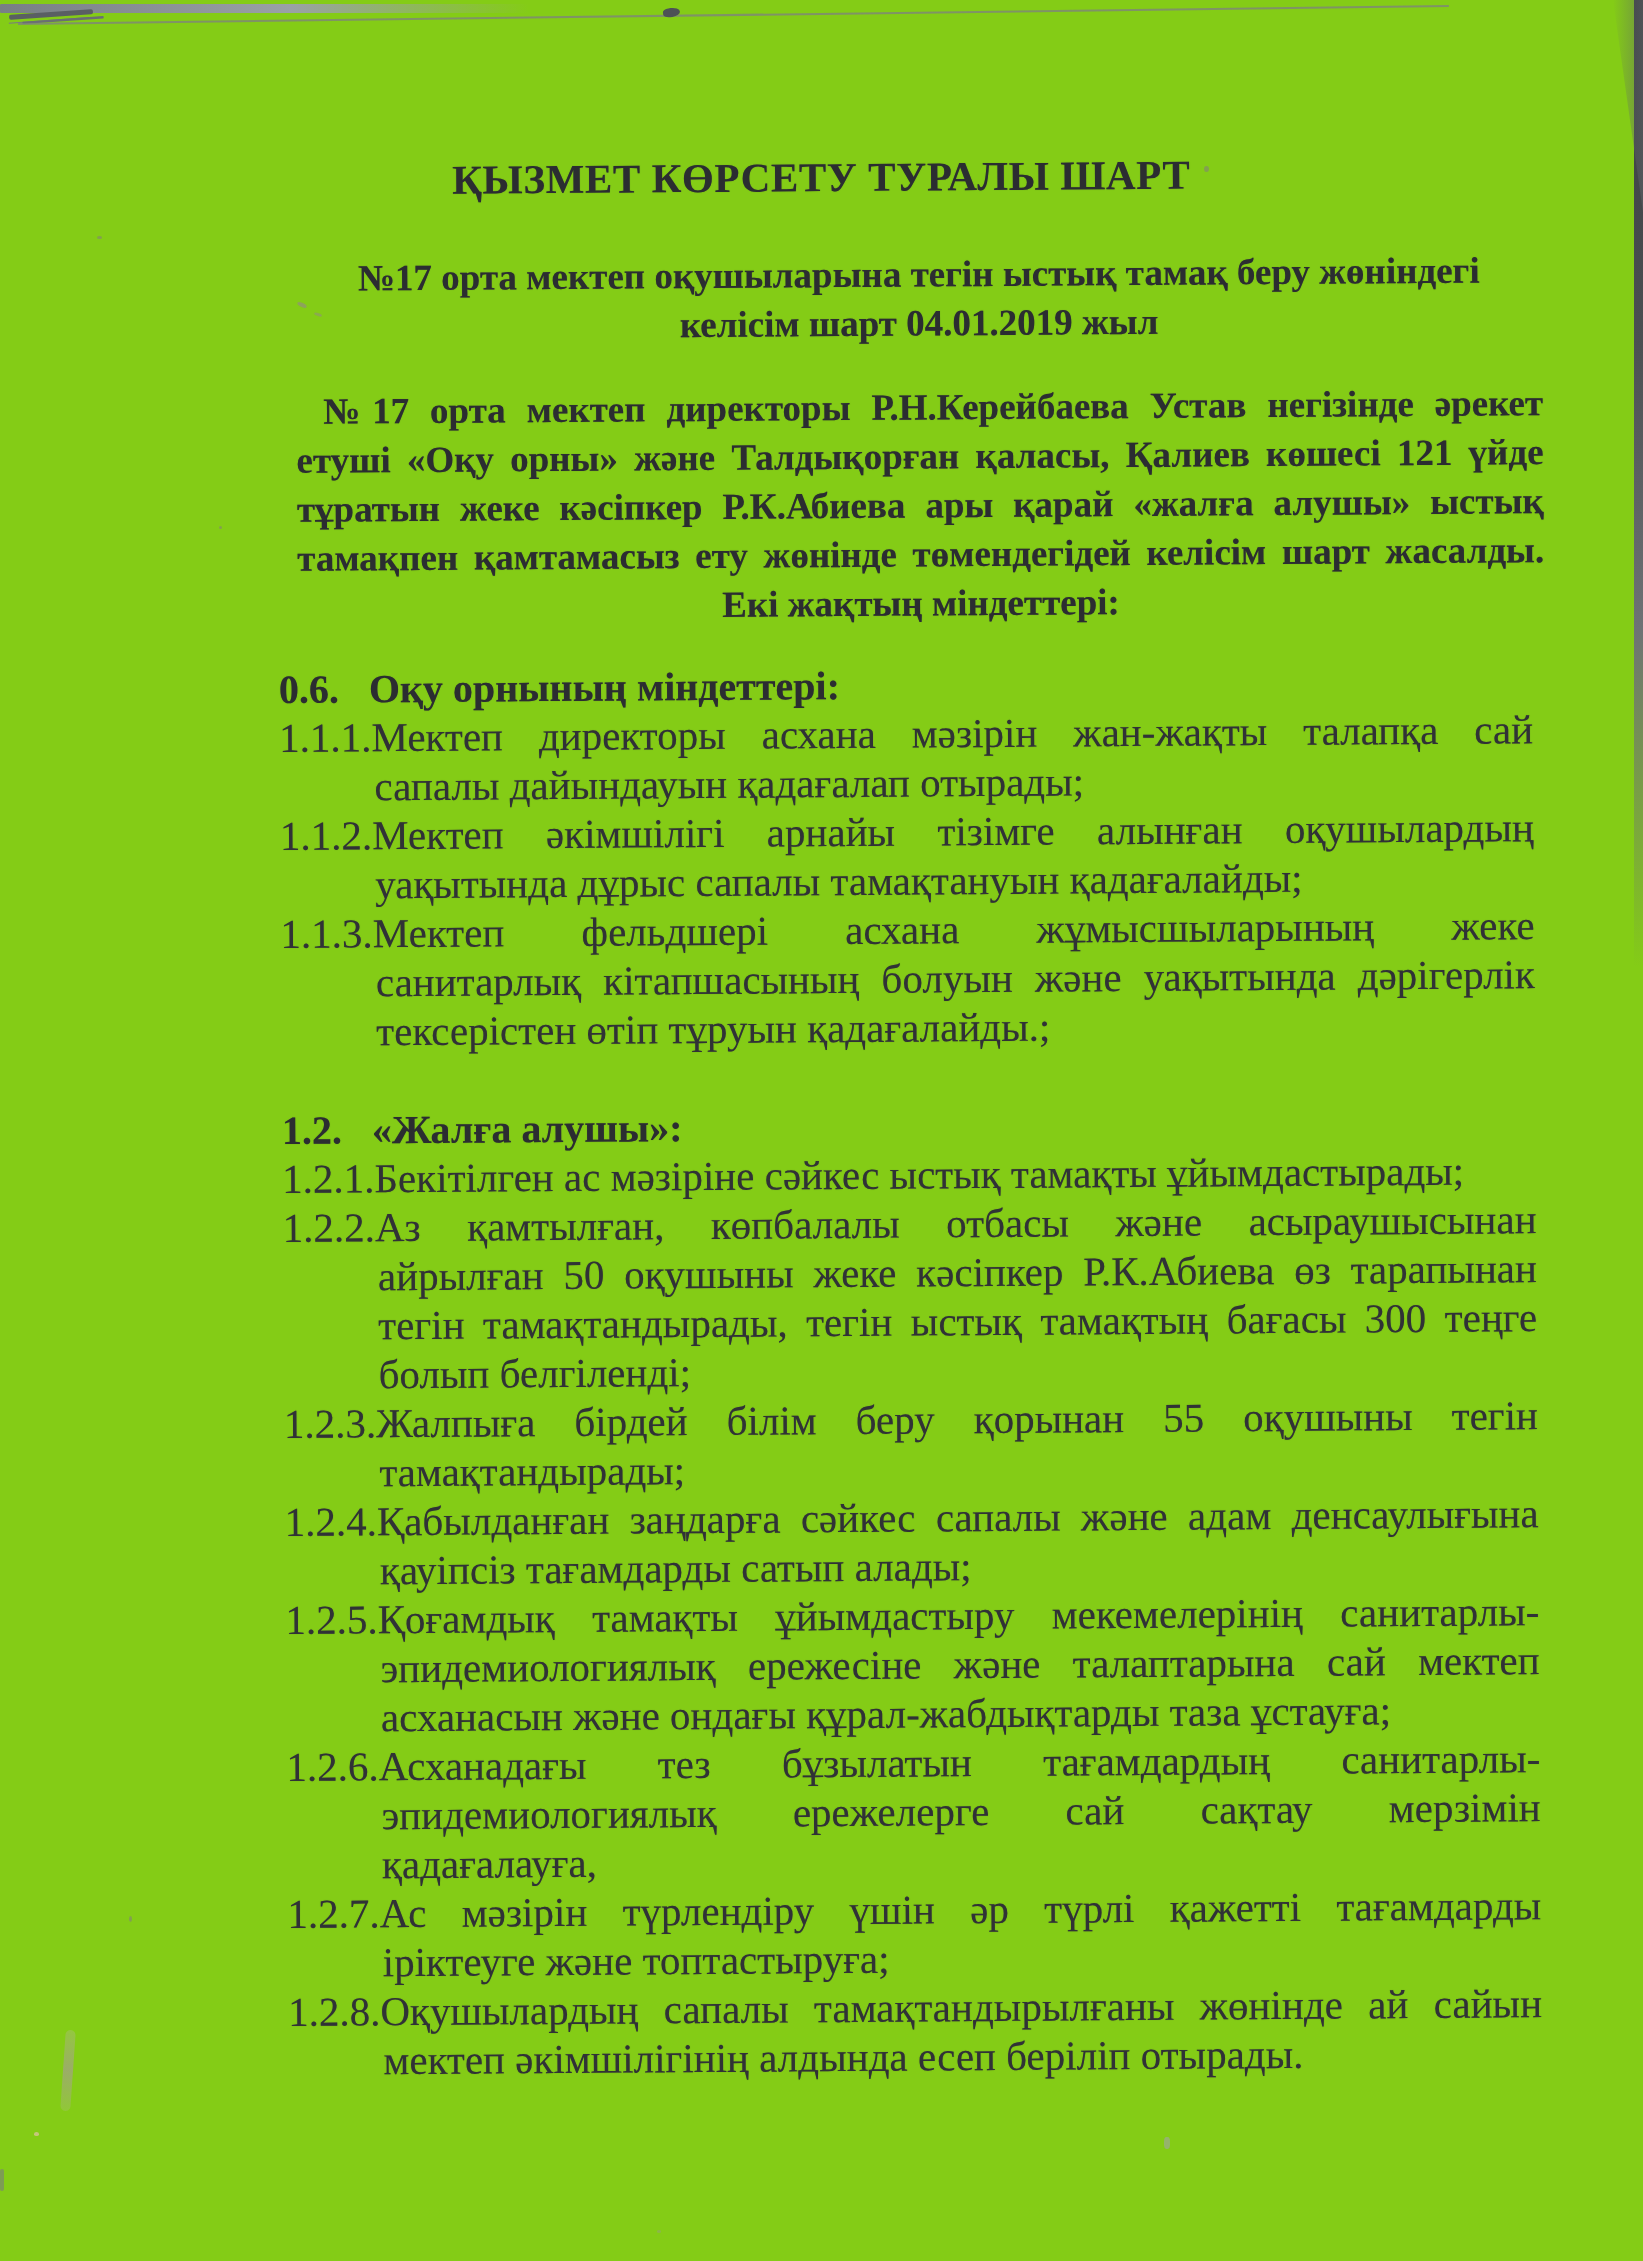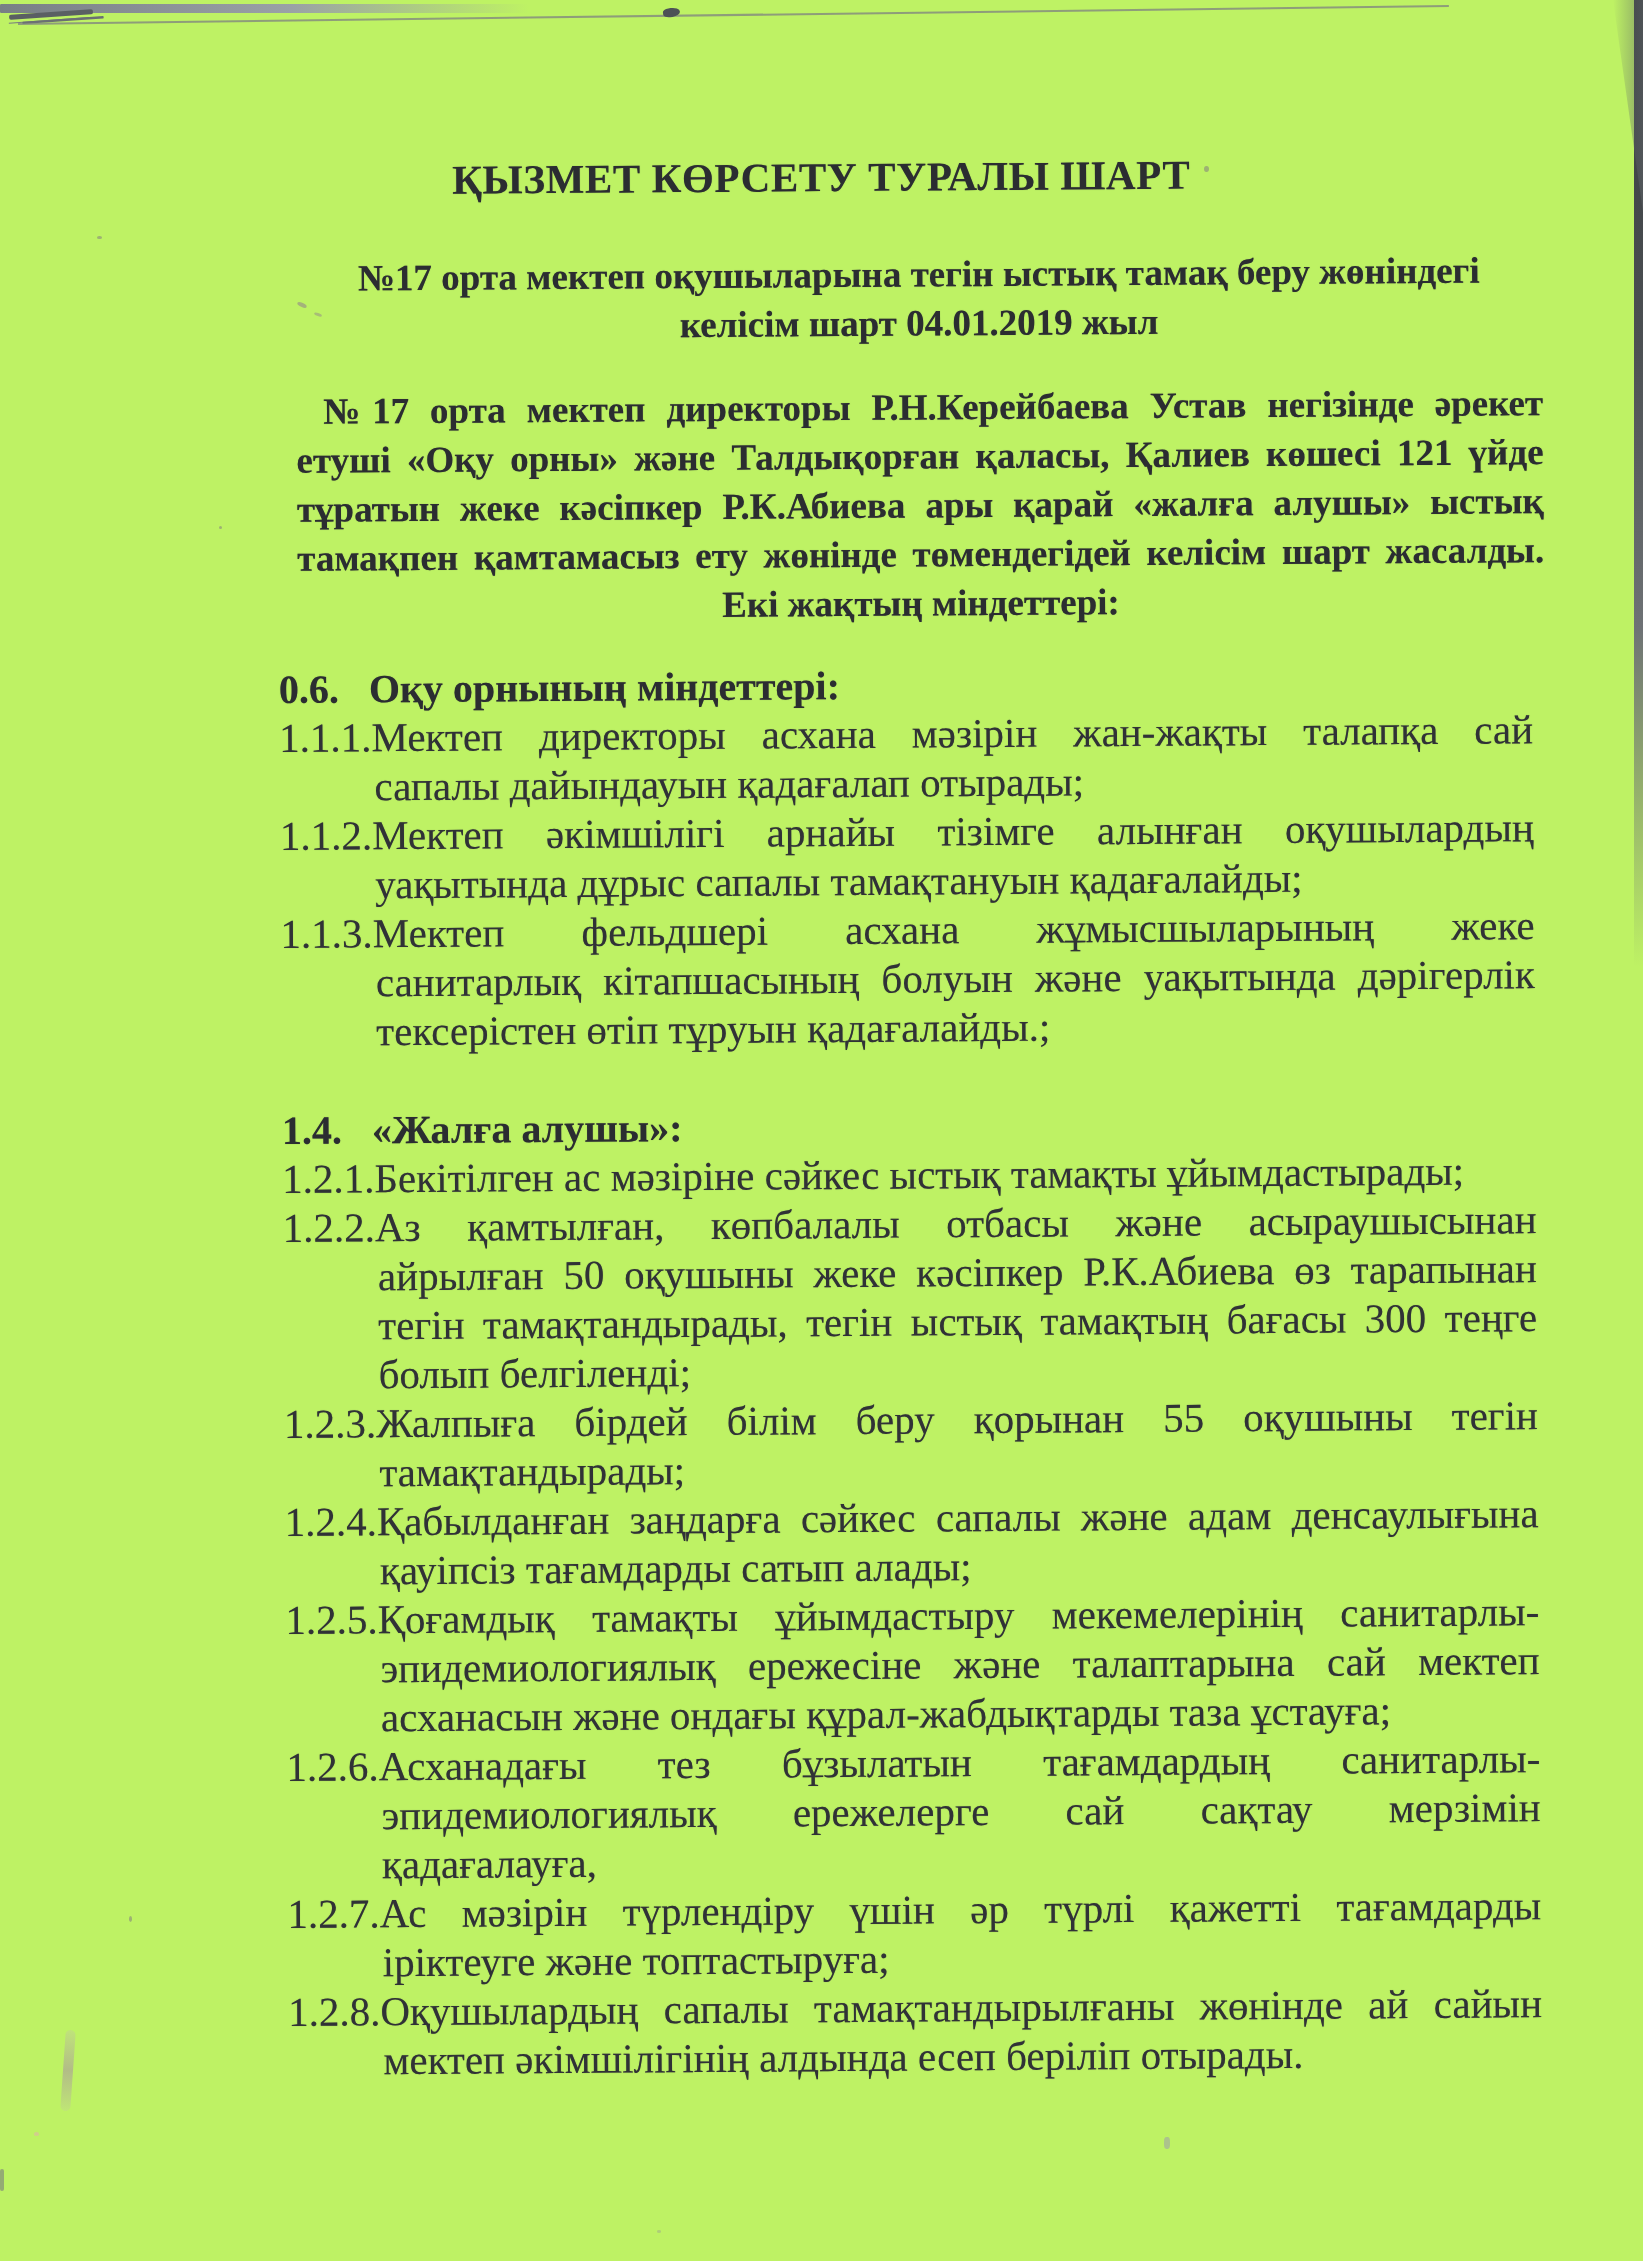--- a/index.html
+++ b/index.html
@@ -5,21 +5,21 @@
 <style>
   html, body {
     margin: 0;
     padding: 0;
     background: #ffffff;
   }
   .page {
     position: relative;
     width: 1644px;
     height: 2261px;
-    background: #bef264;
+    background: #84cc16;
     overflow: hidden;
     font-family: "Liberation Serif", "DejaVu Serif", serif;
     color: #303236;
   }
   
   .page .txt, .page .txt * {
     text-shadow: 0 0 0.8px rgba(55,57,62,0.55);
   }
 
   
@@ -193,21 +193,21 @@
         <div class="ln j final cont">уақытында дұрыс сапалы тамақтануын қадағалайды;</div>
       </div>
       <div>
         <div class="ln j">1.1.3.Мектеп фельдшері асхана жұмысшыларының жеке</div>
         <div class="ln j cont">санитарлық кітапшасының болуын және уақытында дәрігерлік</div>
         <div class="ln j final cont">тексерістен өтіп тұруын қадағалайды.;</div>
       </div>
     </div>
 
     <div class="sec-head second">
-      <span class="sec-num">1.4.</span><span class="sec-title">«Жалға алушы»:</span>
+      <span class="sec-num">1.2.</span><span class="sec-title">«Жалға алушы»:</span>
     </div>
     <div class="items">
       <div>
         <div class="ln j final">1.2.1.Бекітілген ас мәзіріне сәйкес ыстық тамақты ұйымдастырады;</div>
       </div>
       <div>
         <div class="ln j">1.2.2.Аз қамтылған, көпбалалы отбасы және асыраушысынан</div>
         <div class="ln j cont">айрылған 50 оқушыны жеке кәсіпкер Р.К.Абиева өз тарапынан</div>
         <div class="ln j cont">тегін тамақтандырады, тегін ыстық тамақтың бағасы 300 теңге</div>
         <div class="ln j final cont">болып белгіленді;</div>

